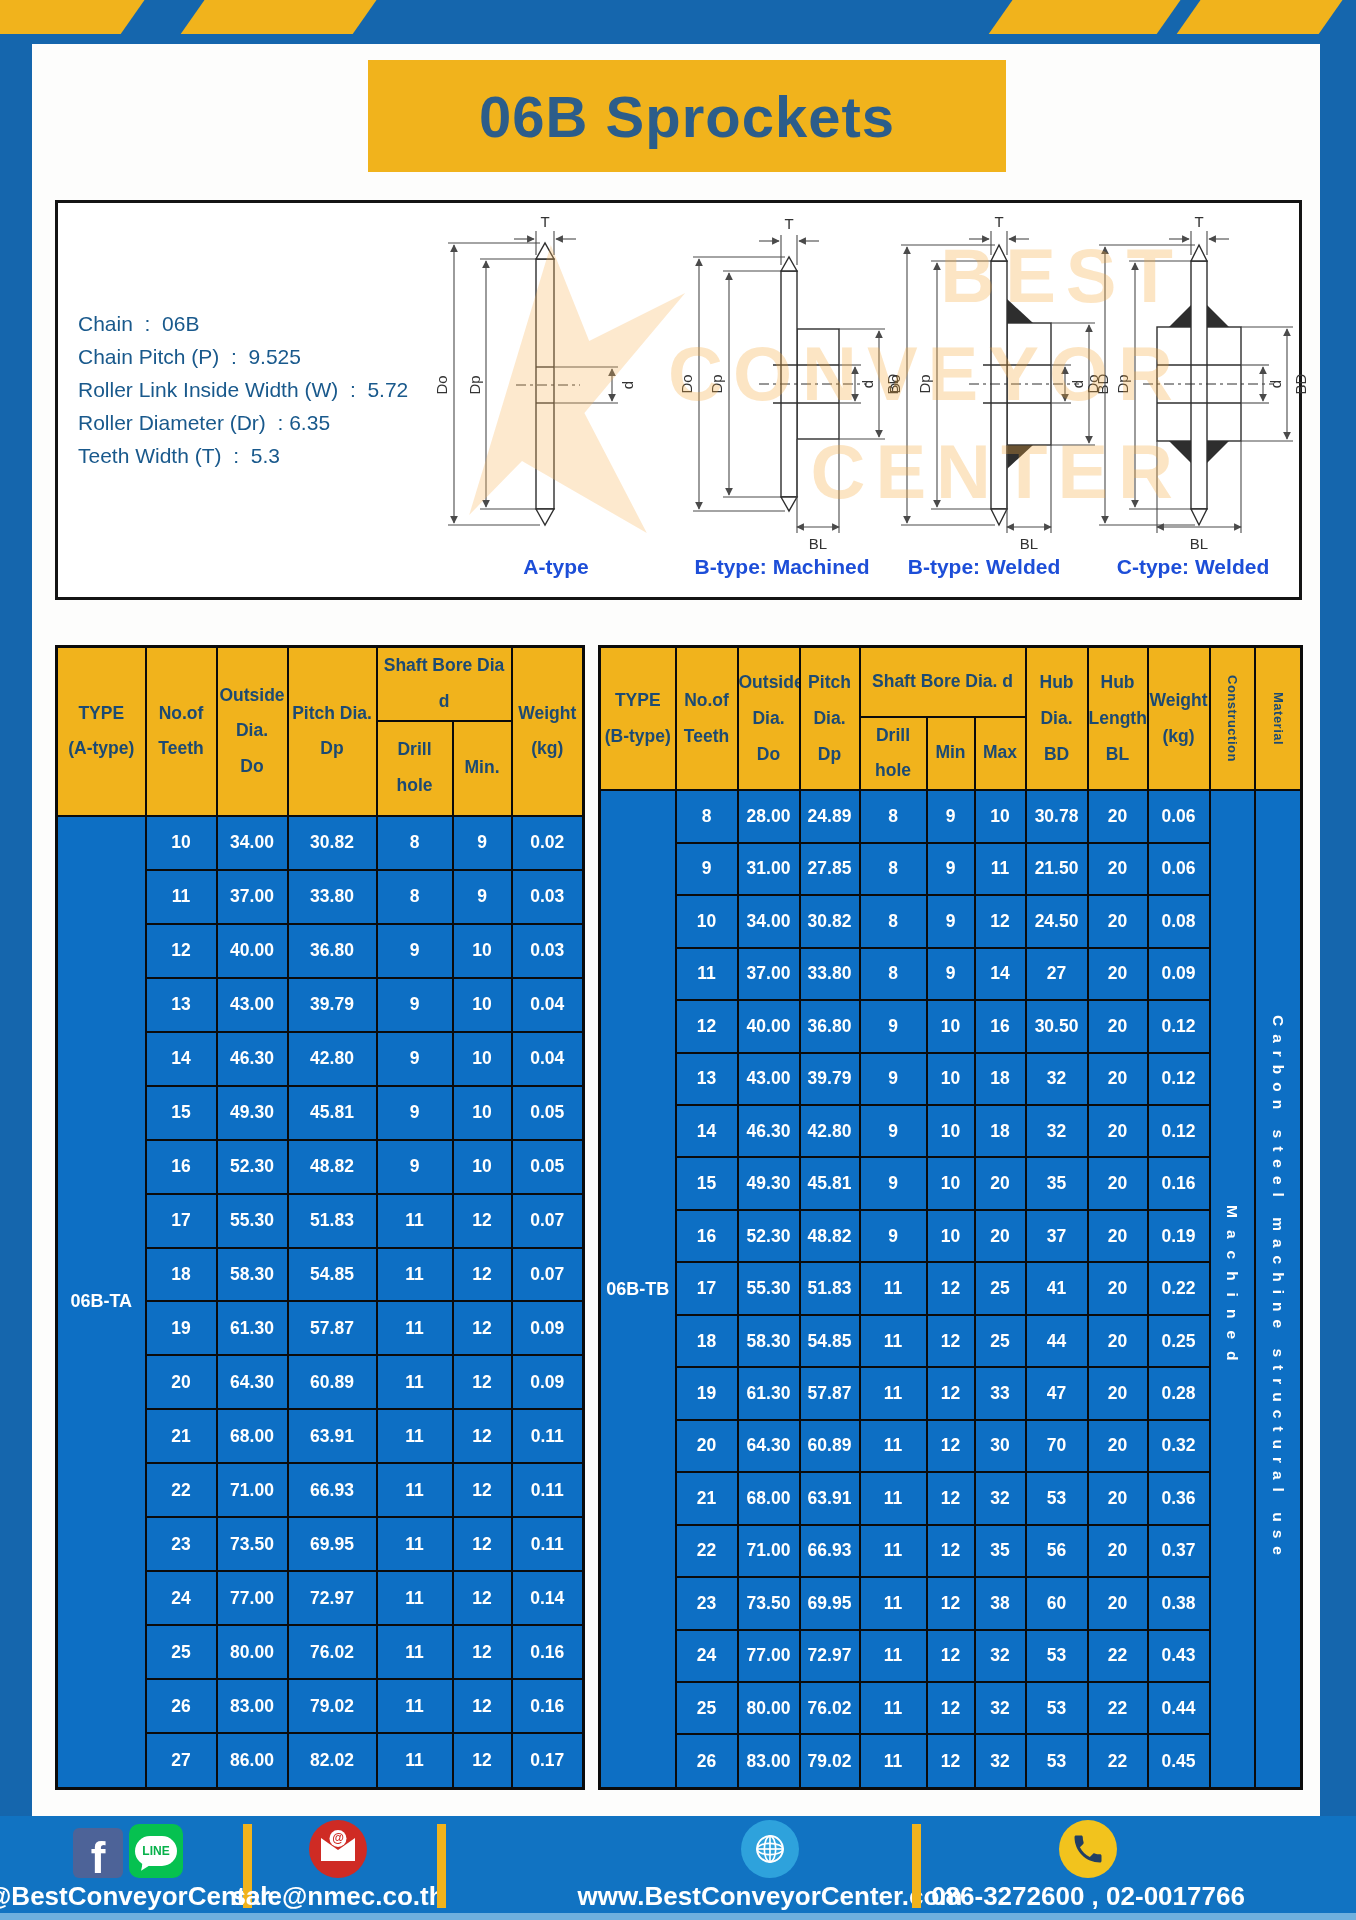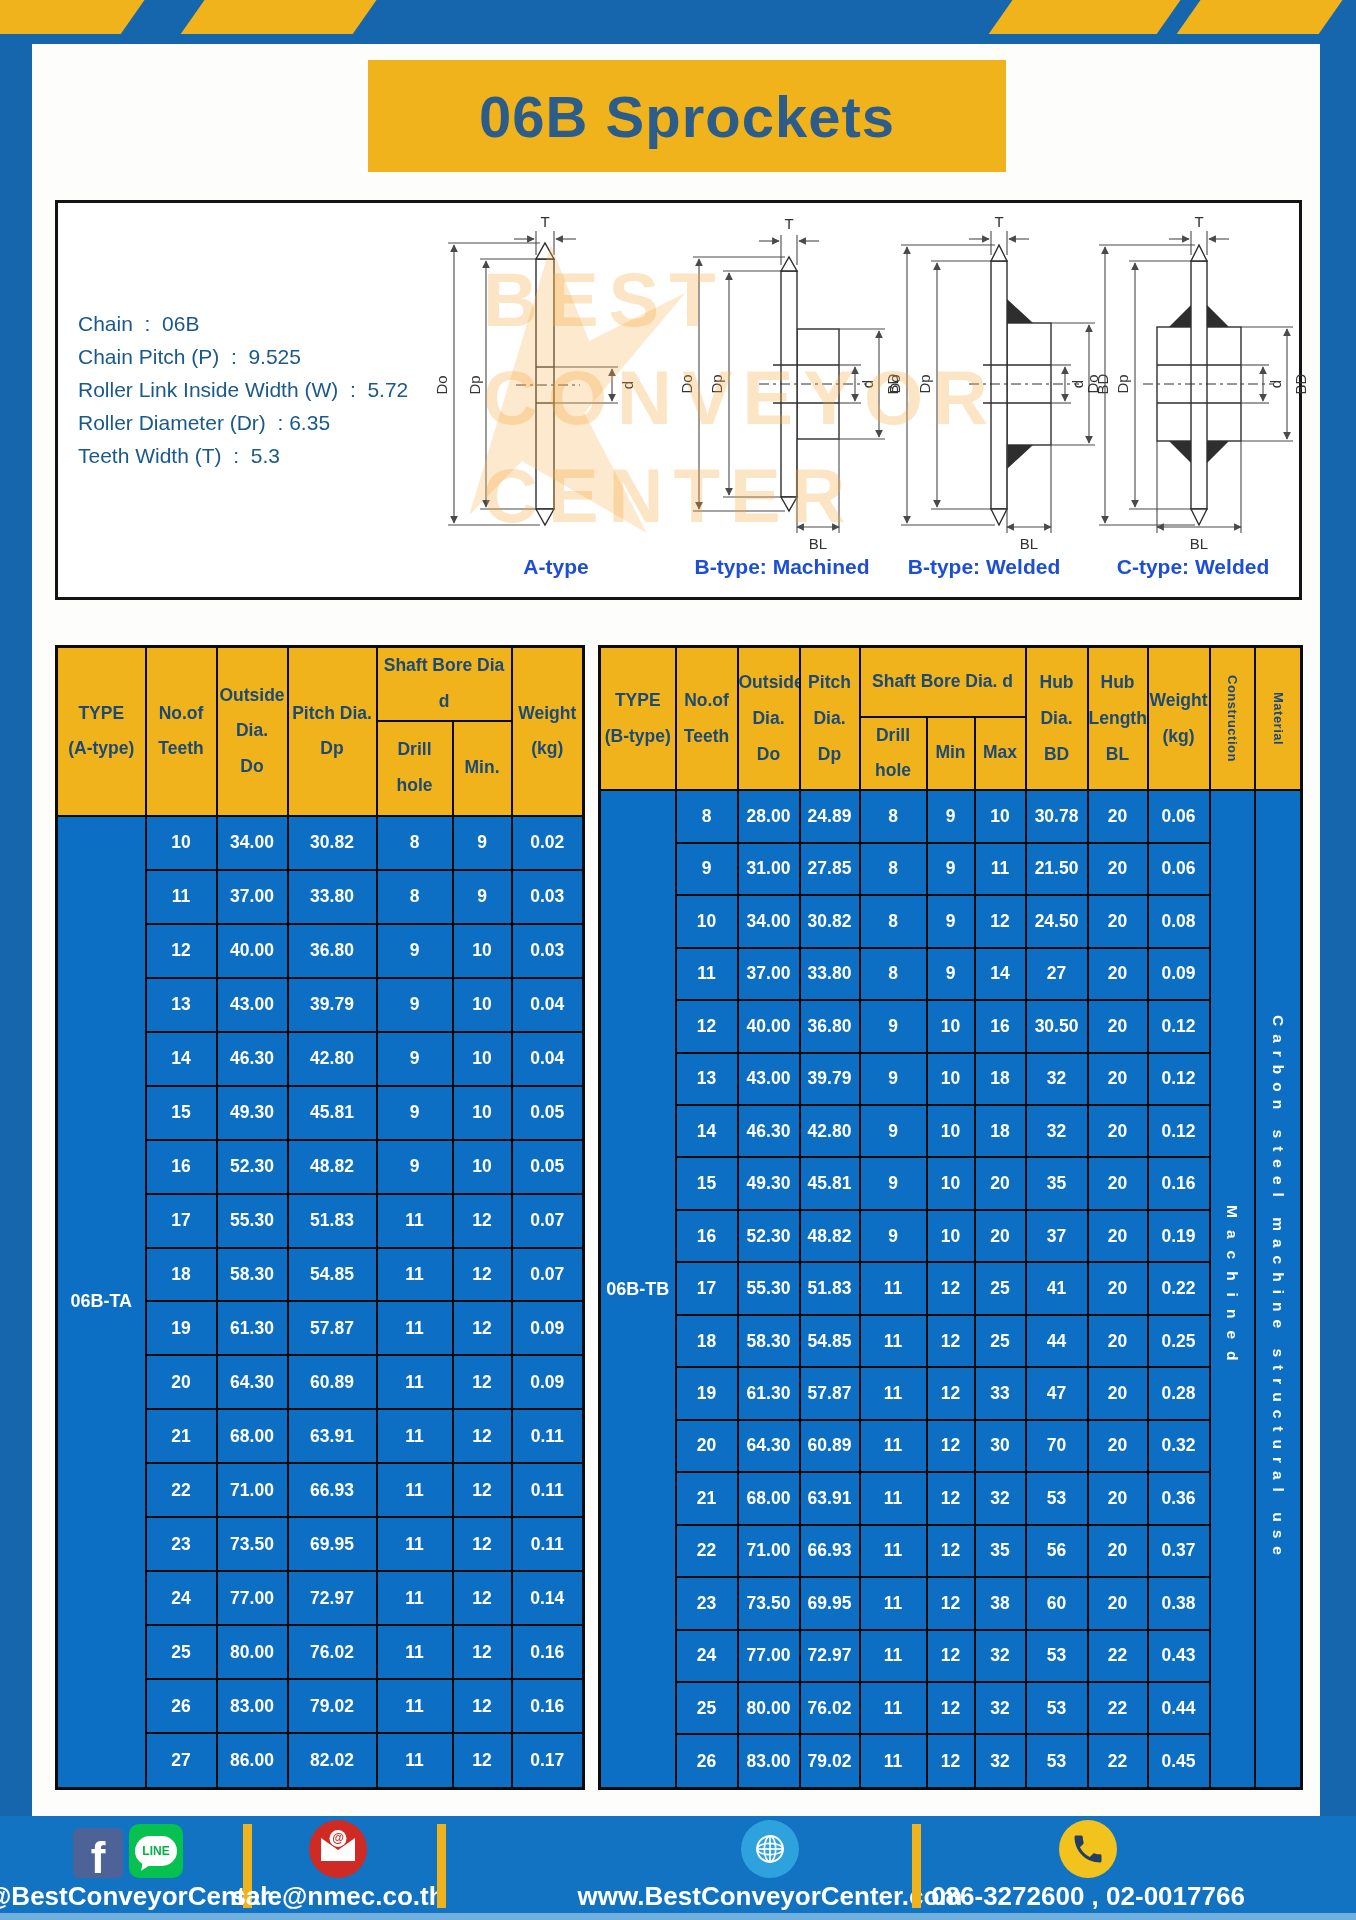--- a/index.html
+++ b/index.html
@@ -26,21 +26,21 @@
   .spec-line{font-size:21px;font-weight:normal;color:#19598c;line-height:33px;white-space:pre}
   .dwg{position:absolute;top:6px;width:240px;height:350px}
   .dwgA{left:360px}.dwgB{left:605px}.dwgC{left:815px}.dwgD{left:1015px}
   .dwg line,.dwg rect{stroke:#2e2e2e;fill:#fff;stroke-width:1.4}
   .dwg line{fill:none}
   .dwg .dim,.dwg .ext{stroke:#4a4a4a;stroke-width:1.1;fill:none}
   .dwg .cl{stroke-dasharray:10 4 3 4;stroke-width:1}
   .dwg .tooth{fill:#fff;stroke:#2e2e2e;stroke-width:1.4}
   .dwg .weld{fill:#2e2e2e;stroke:none}
   .dwg text{font-size:15px;fill:#333;font-family:"Liberation Sans",sans-serif}
-  .wm{position:absolute;left:425px;top:48px;width:700px;text-align:left;pointer-events:none}
+  .wm{position:absolute;left:425px;top:24px;width:700px;text-align:right;pointer-events:none}
   .wm div{font-size:76px;line-height:98px;font-weight:bold;letter-spacing:10px;color:rgba(245,168,60,.30)}
   .bird{position:absolute;left:392px;top:36px;width:240px;height:300px;pointer-events:none;
     background:rgba(247,183,92,.30);
     clip-path:polygon(8% 92%,42% 2%,58% 34%,98% 18%,56% 58%,82% 98%,30% 74%)}
   .caption{position:absolute;top:352px;width:240px;text-align:center;font-size:21px;color:#1d4ed8;font-weight:600}
   .capA{left:378px}.capB{left:604px}.capC{left:806px}.capD{left:1015px}
   
   table{position:absolute;border-collapse:collapse;table-layout:fixed;background:#0d6fc4;border:3px solid #0b0b0b}
   th,td{border:2px solid #0b0b0b;text-align:center;vertical-align:middle;padding:0;overflow:hidden}
   thead th{background:#f1b31c;color:#1c4a73;font-weight:bold;font-size:17.5px;white-space:pre-line;line-height:2.05}

